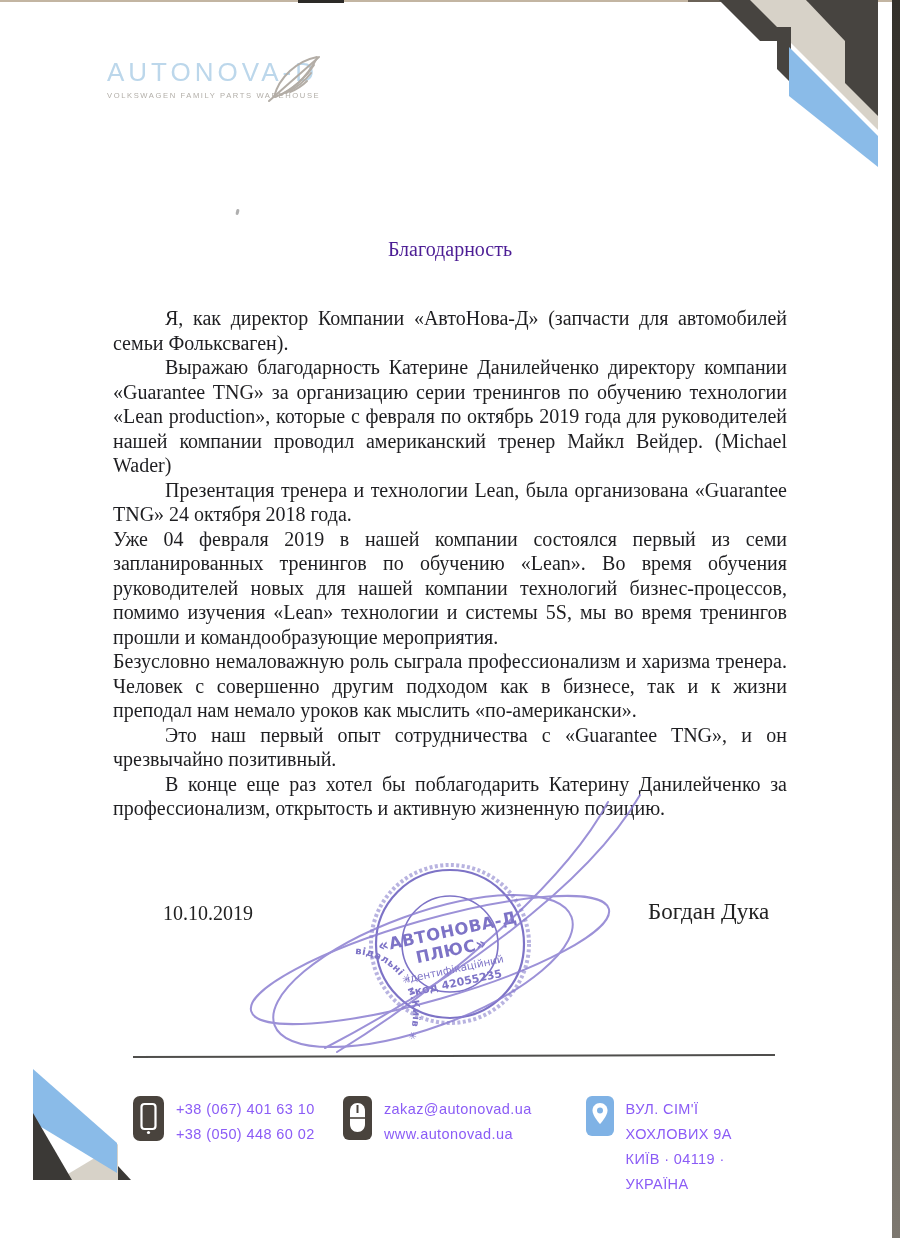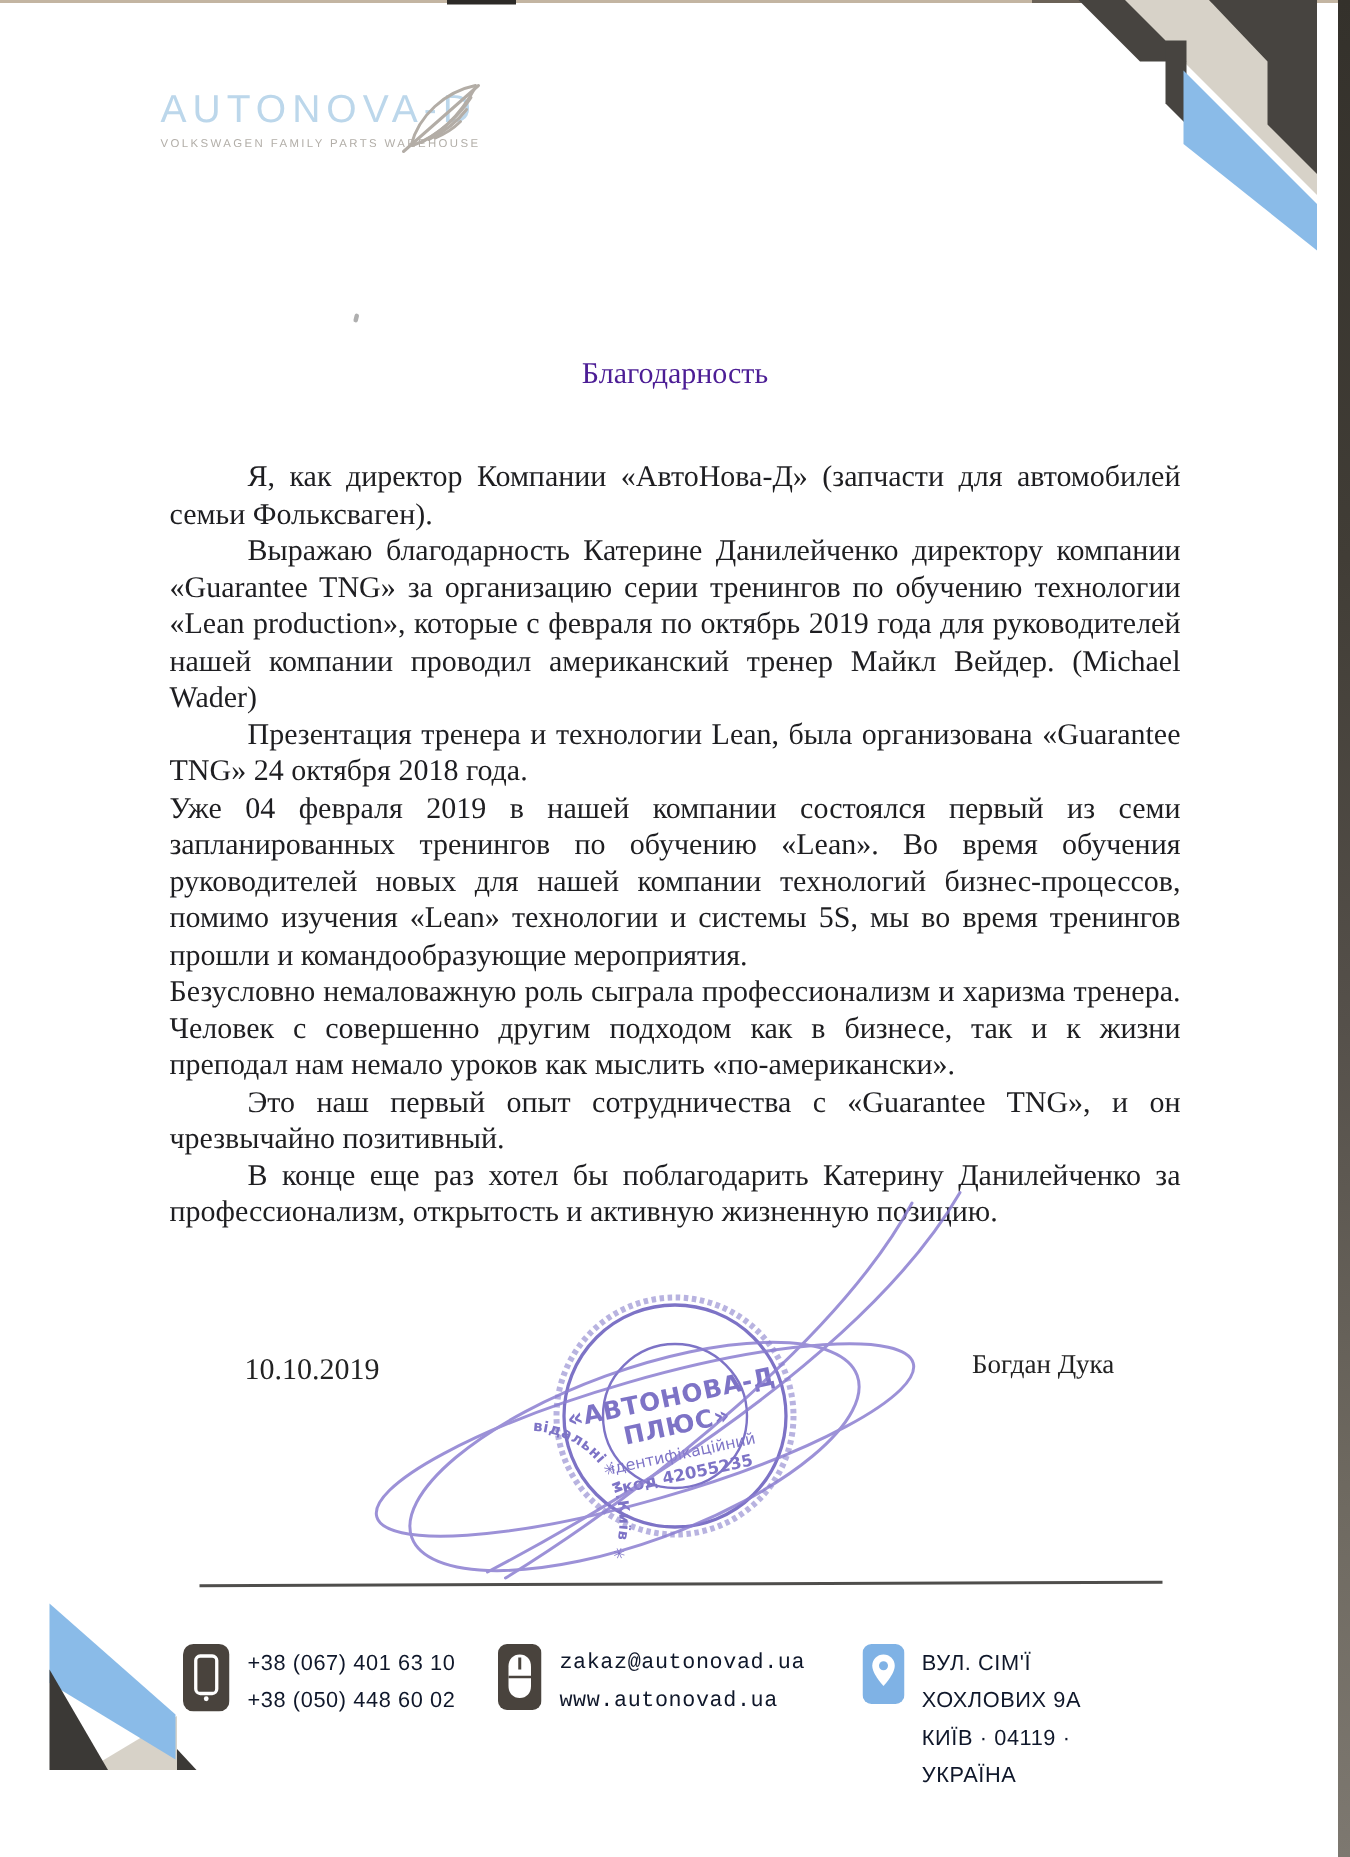--- a/index.html
+++ b/index.html
@@ -30,36 +30,36 @@
 
   
   .title{position:absolute;left:113px;top:238px;width:674px;text-align:center;
       font-size:20px;color:#4c1d95;}
   .bodytext{position:absolute;left:113px;top:306px;width:674px;
       font-size:20px;line-height:24.5px;color:#1e1e21;text-align:justify;}
   .bodytext p{margin:0;}
   .bodytext p.indent{text-indent:52px;}
 
   .date{position:absolute;left:163px;top:902px;font-size:20px;color:#222;}
-  .signer{position:absolute;left:648px;top:899px;font-size:18px;color:#222;}
+  .signer{position:absolute;left:648px;top:899px;font-size:23px;color:#222;}
 
   
   .stamp{position:absolute;left:355px;top:849px;opacity:.88;}
   .sig{position:absolute;left:240px;top:780px;opacity:.85;}
 
   
   .divider{position:absolute;left:133px;top:1055px;width:642px;border-top:2px solid #4f4e4c;
       transform:rotate(-0.2deg);}
-  .footer{position:absolute;left:122px;top:1096px;width:650px;display:flex;
-      font-family:"Liberation Sans", sans-serif;color:#0f172a;gap:20px;}
+  .footer{position:absolute;left:133px;top:1096px;width:650px;display:flex;
+      font-family:"Liberation Sans", sans-serif;color:#8b5cf6;gap:20px;}
   .fgroup{display:flex;align-items:flex-start;}
   .fgroup .ficon{flex:0 0 auto;}
   .ftext{margin-left:12px;font-size:14.5px;line-height:25px;letter-spacing:.4px;margin-top:1px;}
   .fg1{width:215px;}
-  .fg2{width:252px;margin-left:0px;font-family:Liberation Mono, monospace;}
+  .fg2{width:252px;margin-left:0px;}
   .fg3{margin-left:0px;}
 </style>
 </head>
 <body>
 
 <div class="page">
 
   <div class="scan-top"></div>
   <div class="scan-top-dark1"></div>
   <div class="scan-top-dark2"></div>

